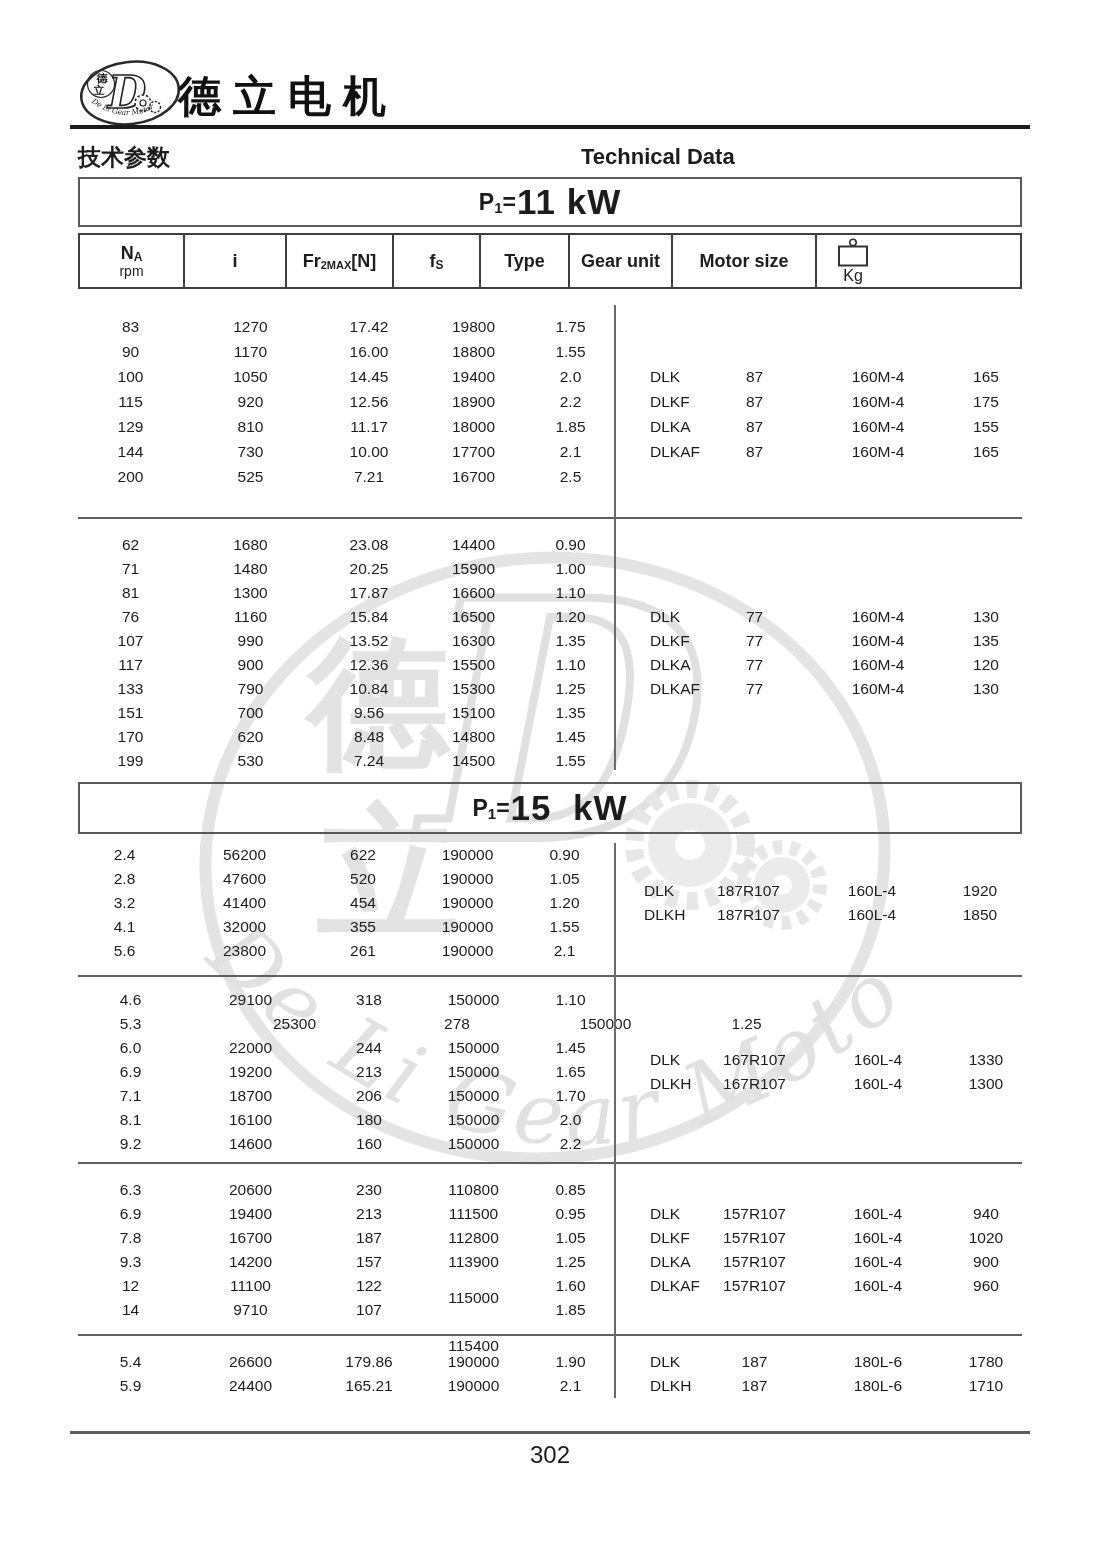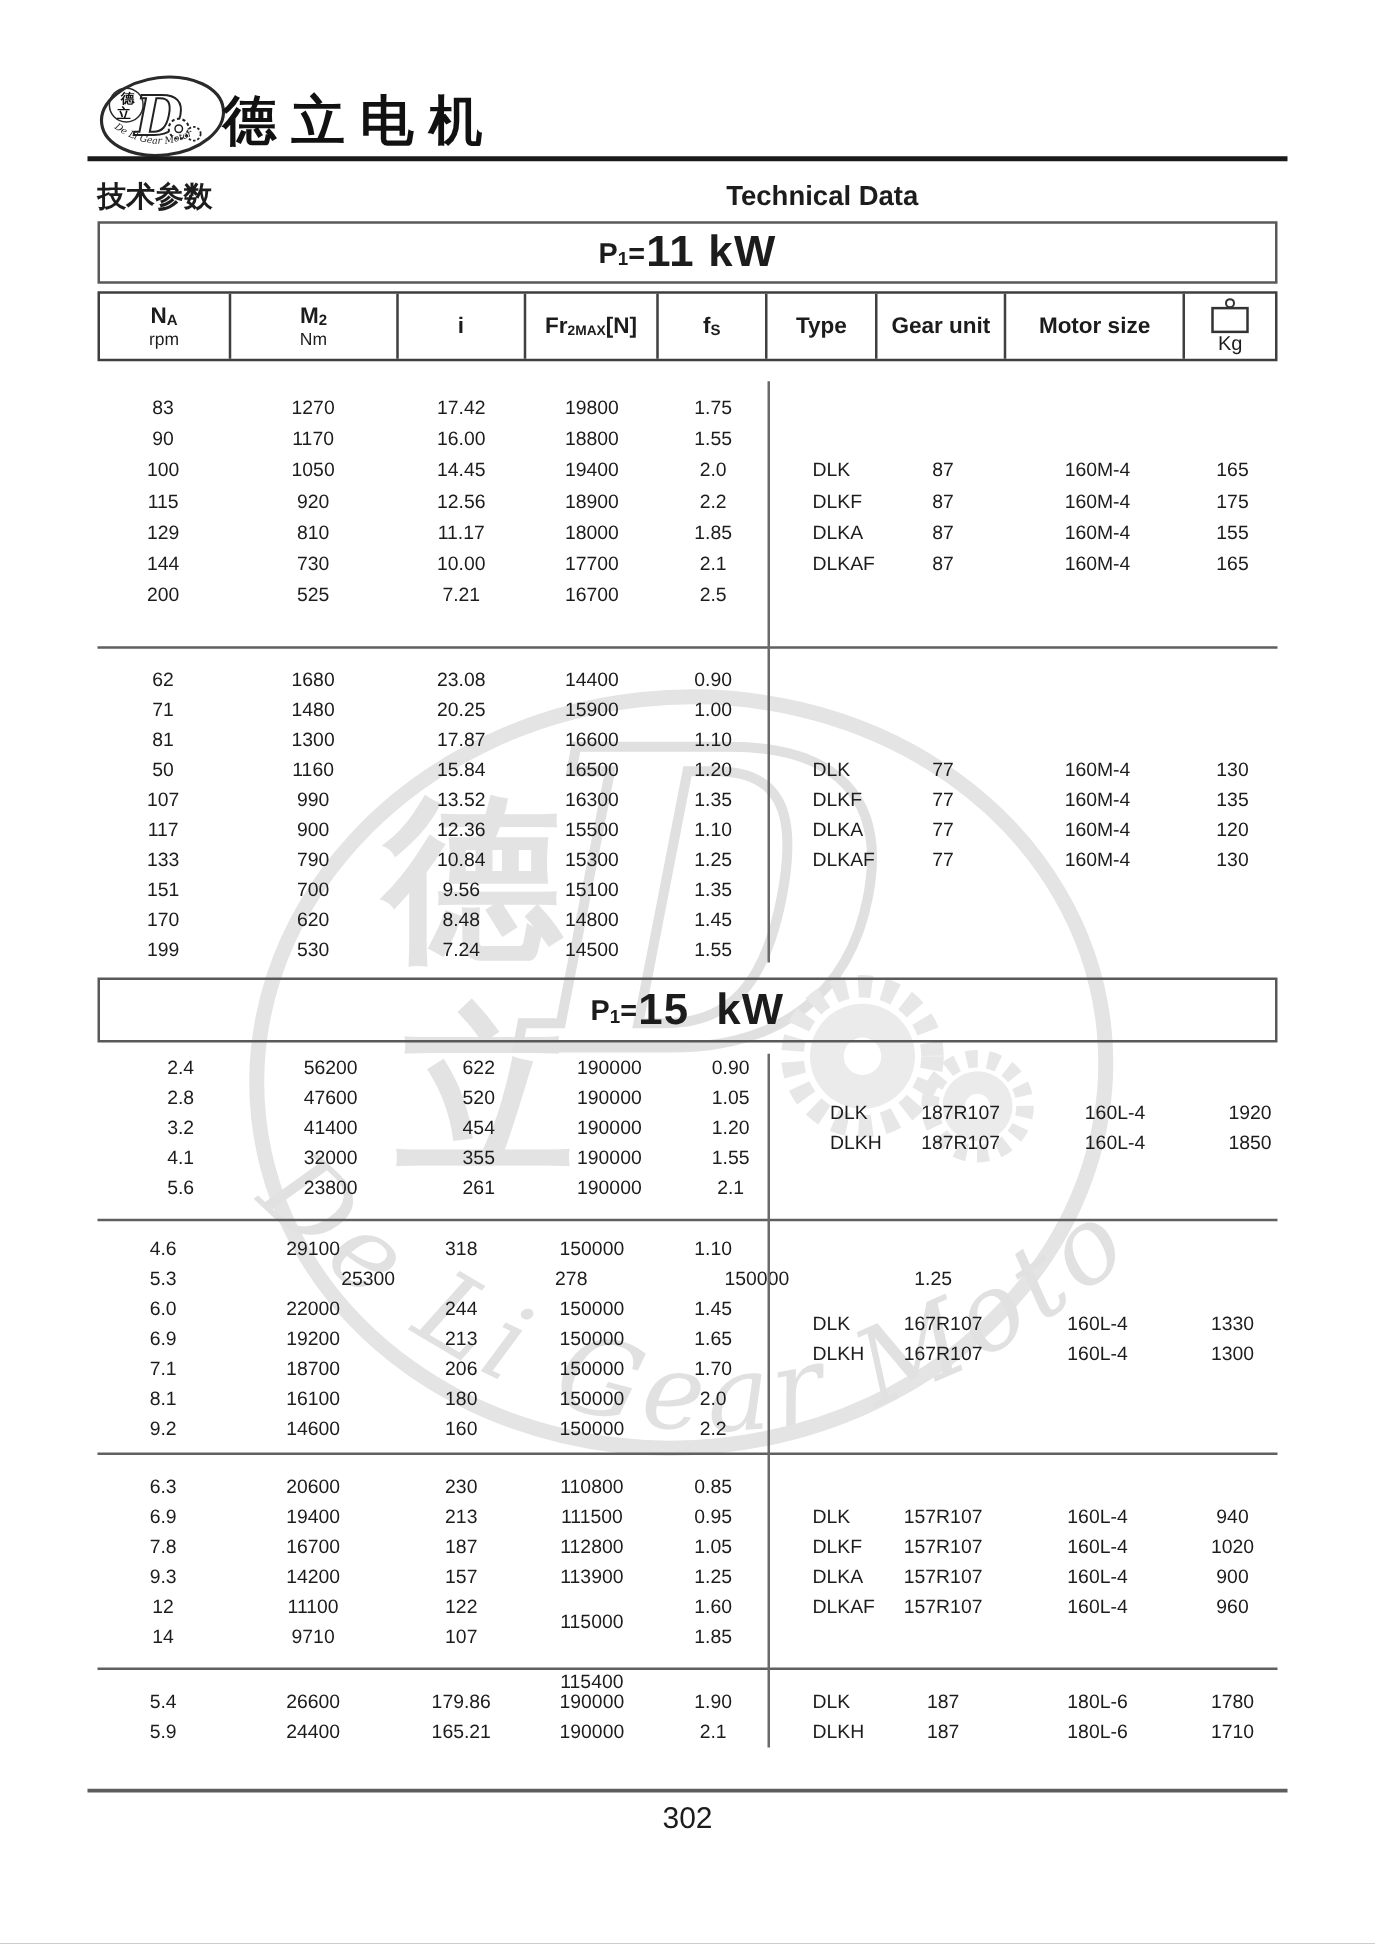--- a/index.html
+++ b/index.html
@@ -117,24 +117,20 @@
         <div class="tp">P</div>
         <div class="tps">1</div>
         <div class="tp">=</div>
         <div class="tbig">15  kW</div>
       </div>
       <div class="abs z" id="header-row">
         <div class="hcell" style="width: 105px;">
           <div><span class="h-main">N</span><span class="h-sub">A</span></div>
           <div class="h-unit">rpm</div>
         </div>
-        <div class="hcell" style="width: 135px;">
-          <div><span class="h-main">M</span><span class="h-sub">2</span></div>
-          <div class="h-unit">Nm</div>
-        </div>
         <div class="hcell" style="width: 102px;">
           <div><span class="h-main">i</span></div>
         </div>
         <div class="hcell" style="width: 107px;">
           <div><span class="h-main">Fr</span><span class="h-sub2">2MAX</span><span class="h-main">[N]</span></div>
         </div>
         <div class="hcell" style="width: 87px;">
           <div><span class="h-main">f</span><span class="h-sub">S</span></div>
         </div>
         <div class="hcell" style="width: 89px;">
@@ -247,21 +243,21 @@
           <div class="cell" style="width: 87px;">1.00</div>
         </div>
         <div class="drow" style="height: 24px;">
           <div class="cell" style="width: 105px;">81</div>
           <div class="cell" style="width: 135px;">1300</div>
           <div class="cell" style="width: 102px;">17.87</div>
           <div class="cell" style="width: 107px;">16600</div>
           <div class="cell" style="width: 87px;">1.10</div>
         </div>
         <div class="drow" style="height: 24px;">
-          <div class="cell" style="width: 105px;">50</div>
+          <div class="cell" style="width: 105px;">76</div>
           <div class="cell" style="width: 135px;">1160</div>
           <div class="cell" style="width: 102px;">15.84</div>
           <div class="cell" style="width: 107px;">16500</div>
           <div class="cell" style="width: 87px;">1.20</div>
         </div>
         <div class="drow" style="height: 24px;">
           <div class="cell" style="width: 105px;">107</div>
           <div class="cell" style="width: 135px;">990</div>
           <div class="cell" style="width: 102px;">13.52</div>
           <div class="cell" style="width: 107px;">16300</div>
@@ -322,21 +318,21 @@
             <div class="cell" style="width: 72px;">120</div>
           </div>
           <div class="drow" style="height: 24px;">
             <div class="cell type" style="width: 89px;">DLKAF</div>
             <div class="cell" style="width: 103px;">77</div>
             <div class="cell" style="width: 144px;">160M-4</div>
             <div class="cell" style="width: 72px;">130</div>
           </div>
         </div>
       </div>
-      <div class="abs z block" style="left: 92px; top: 843px; width: 944px; height: 120px;">
+      <div class="abs z block" style="left: 72px; top: 843px; width: 944px; height: 120px;">
         <div class="drow" style="height: 24px;">
           <div class="cell" style="width: 105px;">2.4</div>
           <div class="cell" style="width: 135px;">56200</div>
           <div class="cell" style="width: 102px;">622</div>
           <div class="cell" style="width: 107px;">190000</div>
           <div class="cell" style="width: 87px;">0.90</div>
         </div>
         <div class="drow" style="height: 24px;">
           <div class="cell" style="width: 105px;">2.8</div>
           <div class="cell" style="width: 135px;">47600</div>

